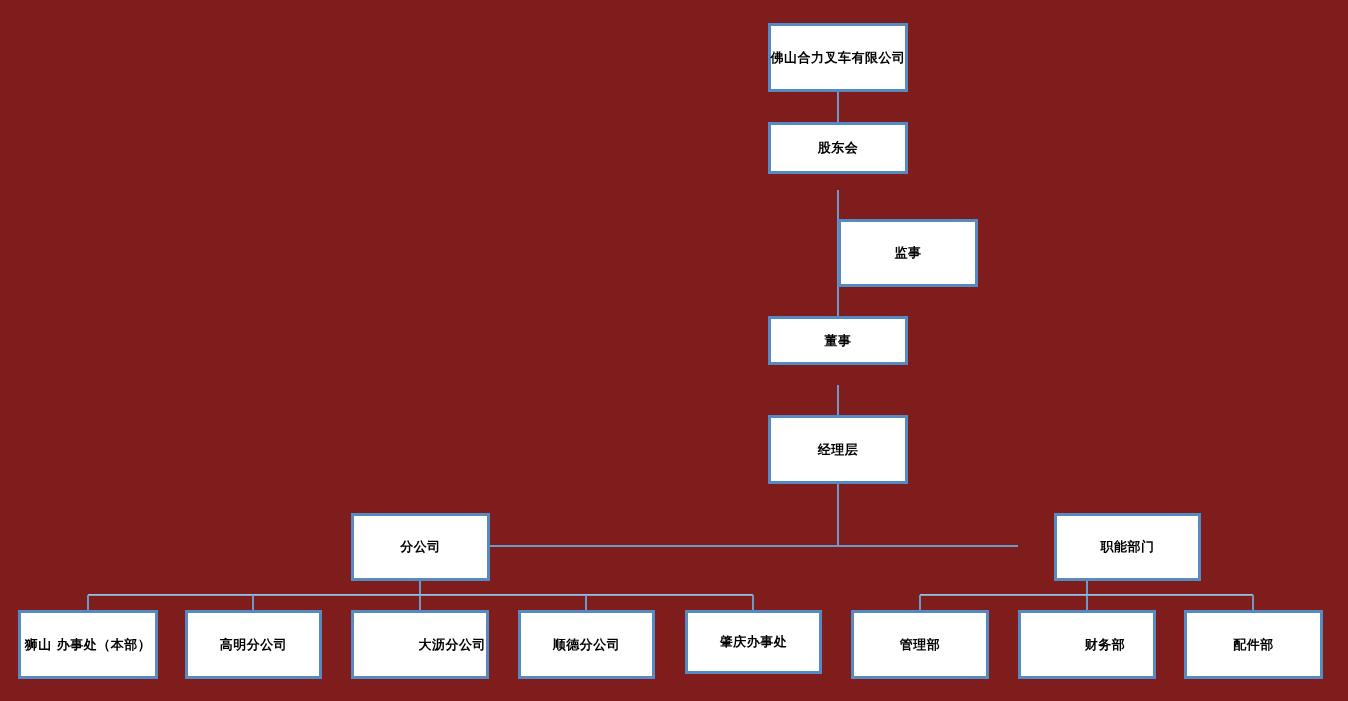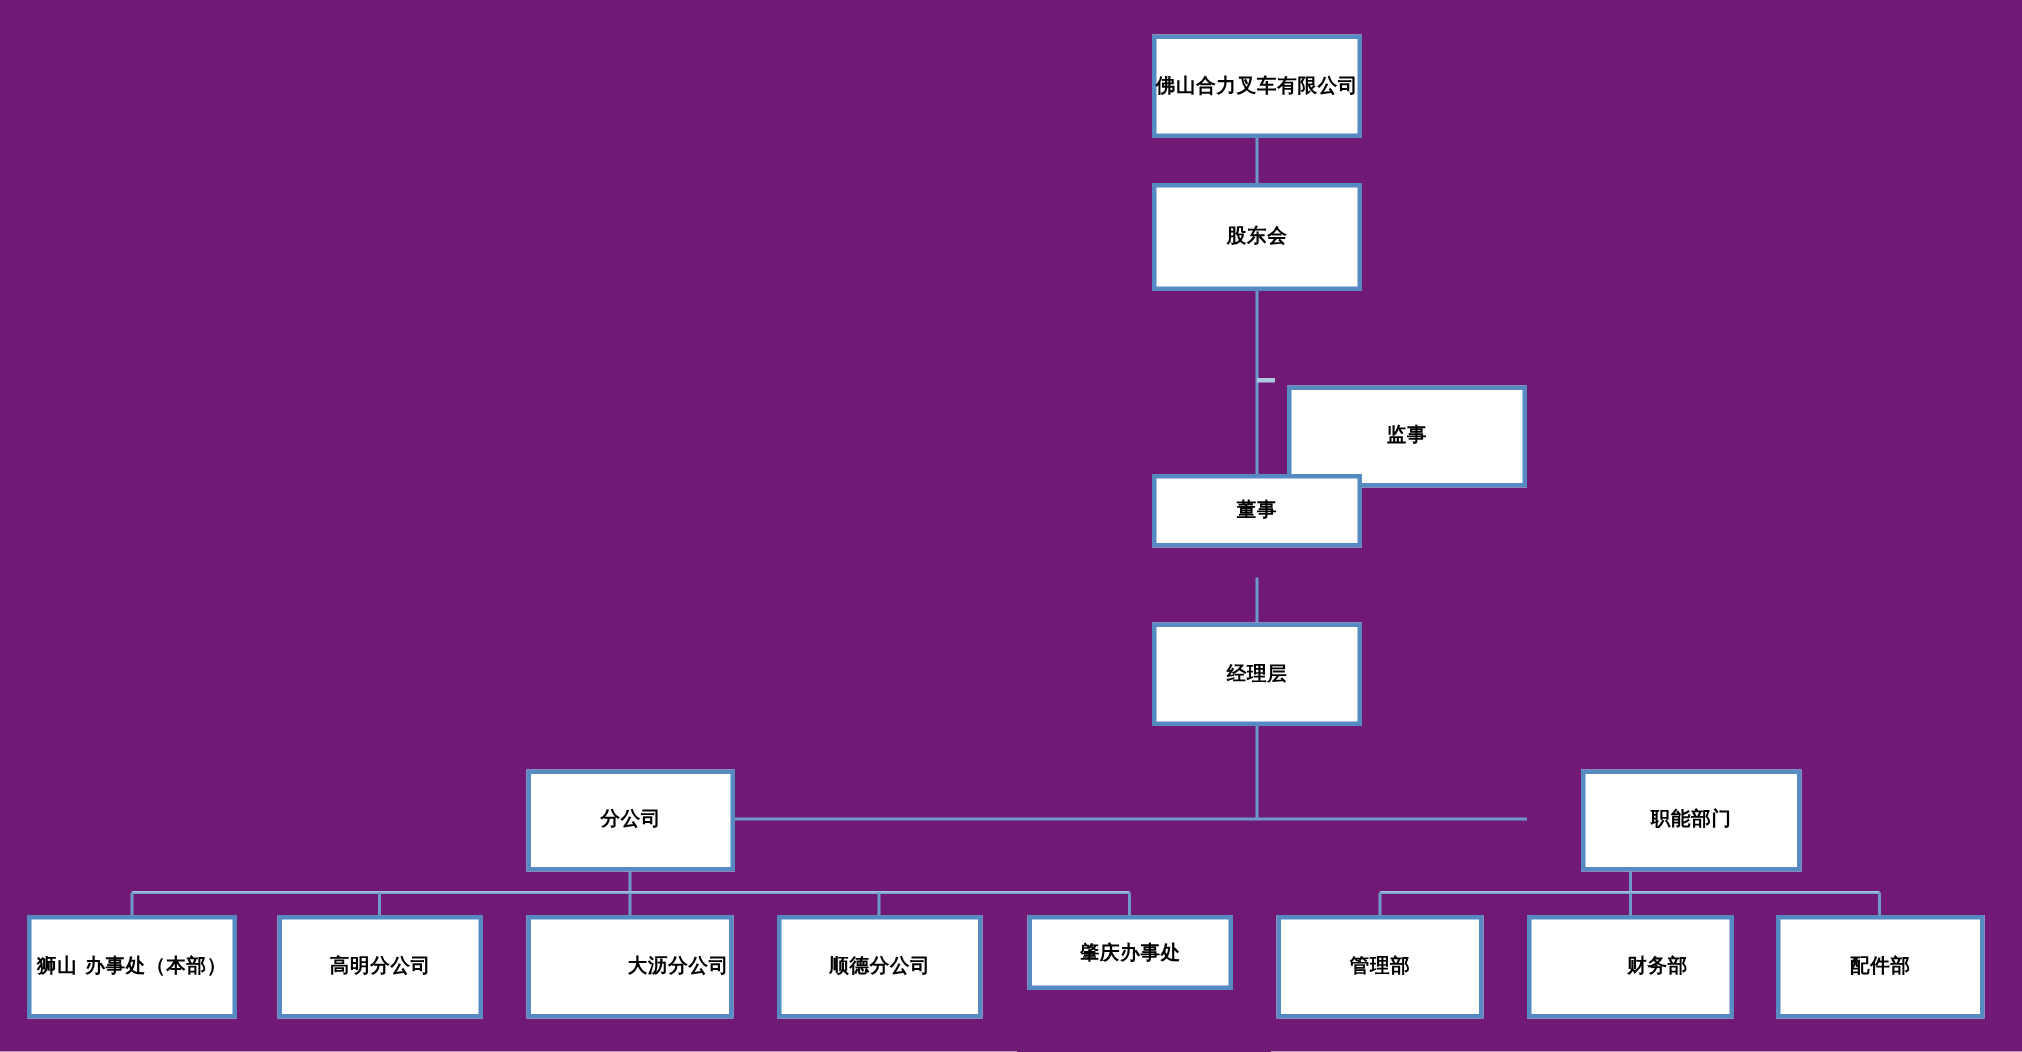--- a/index.html
+++ b/index.html
@@ -36,44 +36,44 @@
   .line {
     position: absolute;
   }
   .line.medium { background: var(--connector, #6d99c8); }
   .line.bus    { background: linear-gradient(to bottom, var(--connector-light, #b9cfe3), var(--connector, #6a97c4)); }
   .line.stub   { background: var(--connector-light, #aac5e0); }
 </style>
 </head>
 <body>
 
-<div id="org-chart" style="--box-border: #568ac2; --connector: #6d99c8; --connector-light: #afc9e2; background: #701a75;">
+<div id="org-chart" style="--box-border: #568ac2; --connector: #6d99c8; --connector-light: #afc9e2; background: #7f1d1d;">
     <div class="line medium" style="left: 837px; top: 92px; width: 2px; height: 30px;"></div>
     <div class="line medium" style="left: 837px; top: 190px; width: 2px; height: 126px;"></div>
     <div class="line stub" style="left: 838px; top: 252px; width: 12px; height: 3px;"></div>
     <div class="line medium" style="left: 837px; top: 385px; width: 2px; height: 30px;"></div>
     <div class="line medium" style="left: 837px; top: 484px; width: 2px; height: 62px;"></div>
     <div class="line medium" style="left: 490px; top: 545px; width: 528px; height: 2px;"></div>
     <div class="line medium" style="left: 419px; top: 581px; width: 2px; height: 29px;"></div>
     <div class="line bus" style="left: 88px; top: 594px; width: 665px; height: 2px;"></div>
     <div class="line medium" style="left: 87px; top: 595px; width: 2px; height: 15px;"></div>
     <div class="line medium" style="left: 252px; top: 595px; width: 2px; height: 15px;"></div>
     <div class="line medium" style="left: 585px; top: 595px; width: 2px; height: 15px;"></div>
     <div class="line medium" style="left: 752px; top: 595px; width: 2px; height: 15px;"></div>
     <div class="line medium" style="left: 1086px; top: 581px; width: 2px; height: 29px;"></div>
     <div class="line bus" style="left: 920px; top: 594px; width: 333px; height: 2px;"></div>
     <div class="line medium" style="left: 919px; top: 595px; width: 2px; height: 15px;"></div>
     <div class="line medium" style="left: 1252px; top: 595px; width: 2px; height: 15px;"></div>
     <div class="node" style="left: 768px; top: 23px; width: 140px; height: 69px;">
       <span>佛山合力叉车有限公司</span>
     </div>
-    <div class="node" style="left: 768px; top: 122px; width: 140px; height: 72px;">
+    <div class="node" style="left: 768px; top: 122px; width: 140px; height: 52px;">
       <span>股东会</span>
     </div>
-    <div class="node" style="left: 858px; top: 219px; width: 160px; height: 68px; margin-top: 38px;">
+    <div class="node" style="left: 838px; top: 219px; width: 140px; height: 68px;">
       <span>监事</span>
     </div>
     <div class="node" style="left: 768px; top: 316px; width: 140px; height: 49px;">
       <span>董事</span>
     </div>
     <div class="node" style="left: 768px; top: 415px; width: 140px; height: 69px;">
       <span>经理层</span>
     </div>
     <div class="node" style="left: 351px; top: 513px; width: 139px; height: 68px;">
       <span>分公司</span>
@@ -86,21 +86,21 @@
     </div>
     <div class="node" style="left: 185px; top: 610px; width: 137px; height: 69px;">
       <span>高明分公司</span>
     </div>
     <div class="node" style="left: 351px; top: 610px; width: 138px; height: 69px; justify-content: flex-end;">
       <span>大沥分公司</span>
     </div>
     <div class="node" style="left: 518px; top: 610px; width: 137px; height: 69px;">
       <span>顺德分公司</span>
     </div>
-    <div class="node" style="left: 685px; top: 610px; width: 137px; height: 50px; font-family: Liberation Serif, serif;">
+    <div class="node" style="left: 685px; top: 610px; width: 137px; height: 64px;">
       <span>肇庆办事处</span>
     </div>
     <div class="node" style="left: 851px; top: 610px; width: 138px; height: 69px;">
       <span>管理部</span>
     </div>
     <div class="node" style="left: 1018px; top: 610px; width: 138px; height: 69px; padding-left: 36px;">
       <span>财务部</span>
     </div>
     <div class="node" style="left: 1184px; top: 610px; width: 139px; height: 69px;">
       <span>配件部</span>

